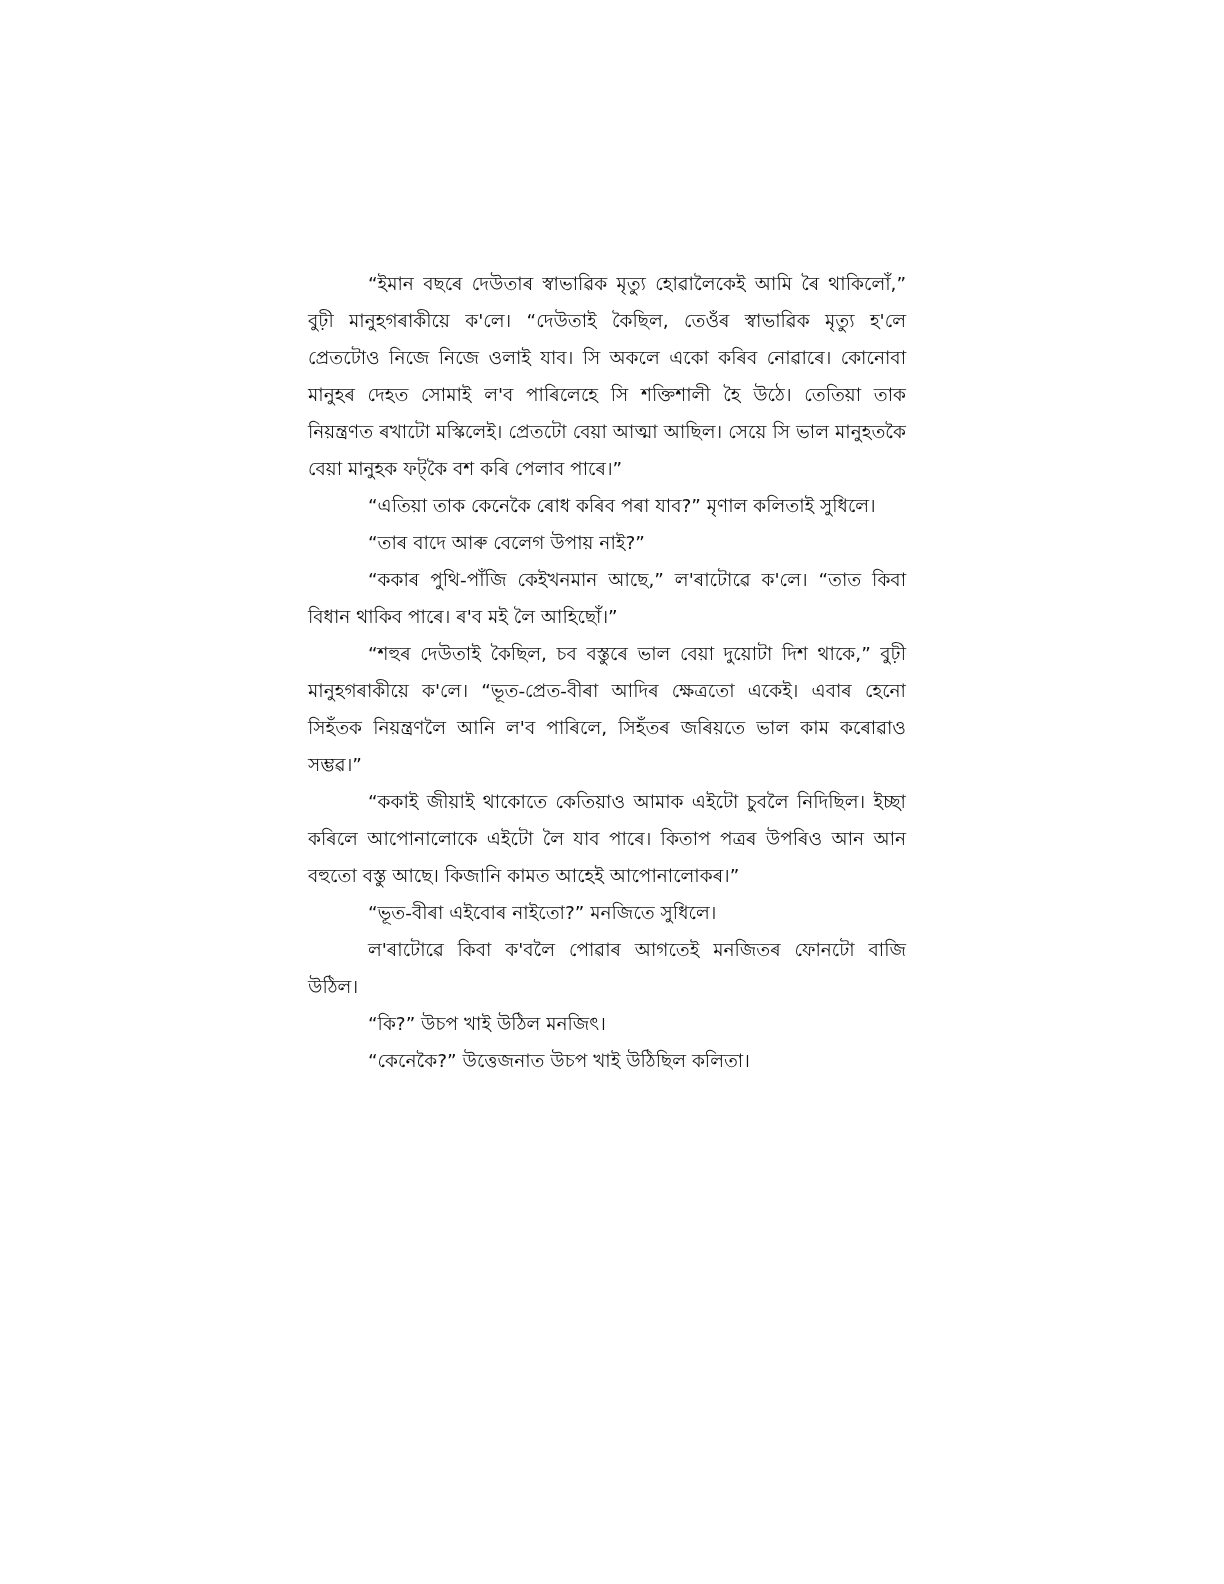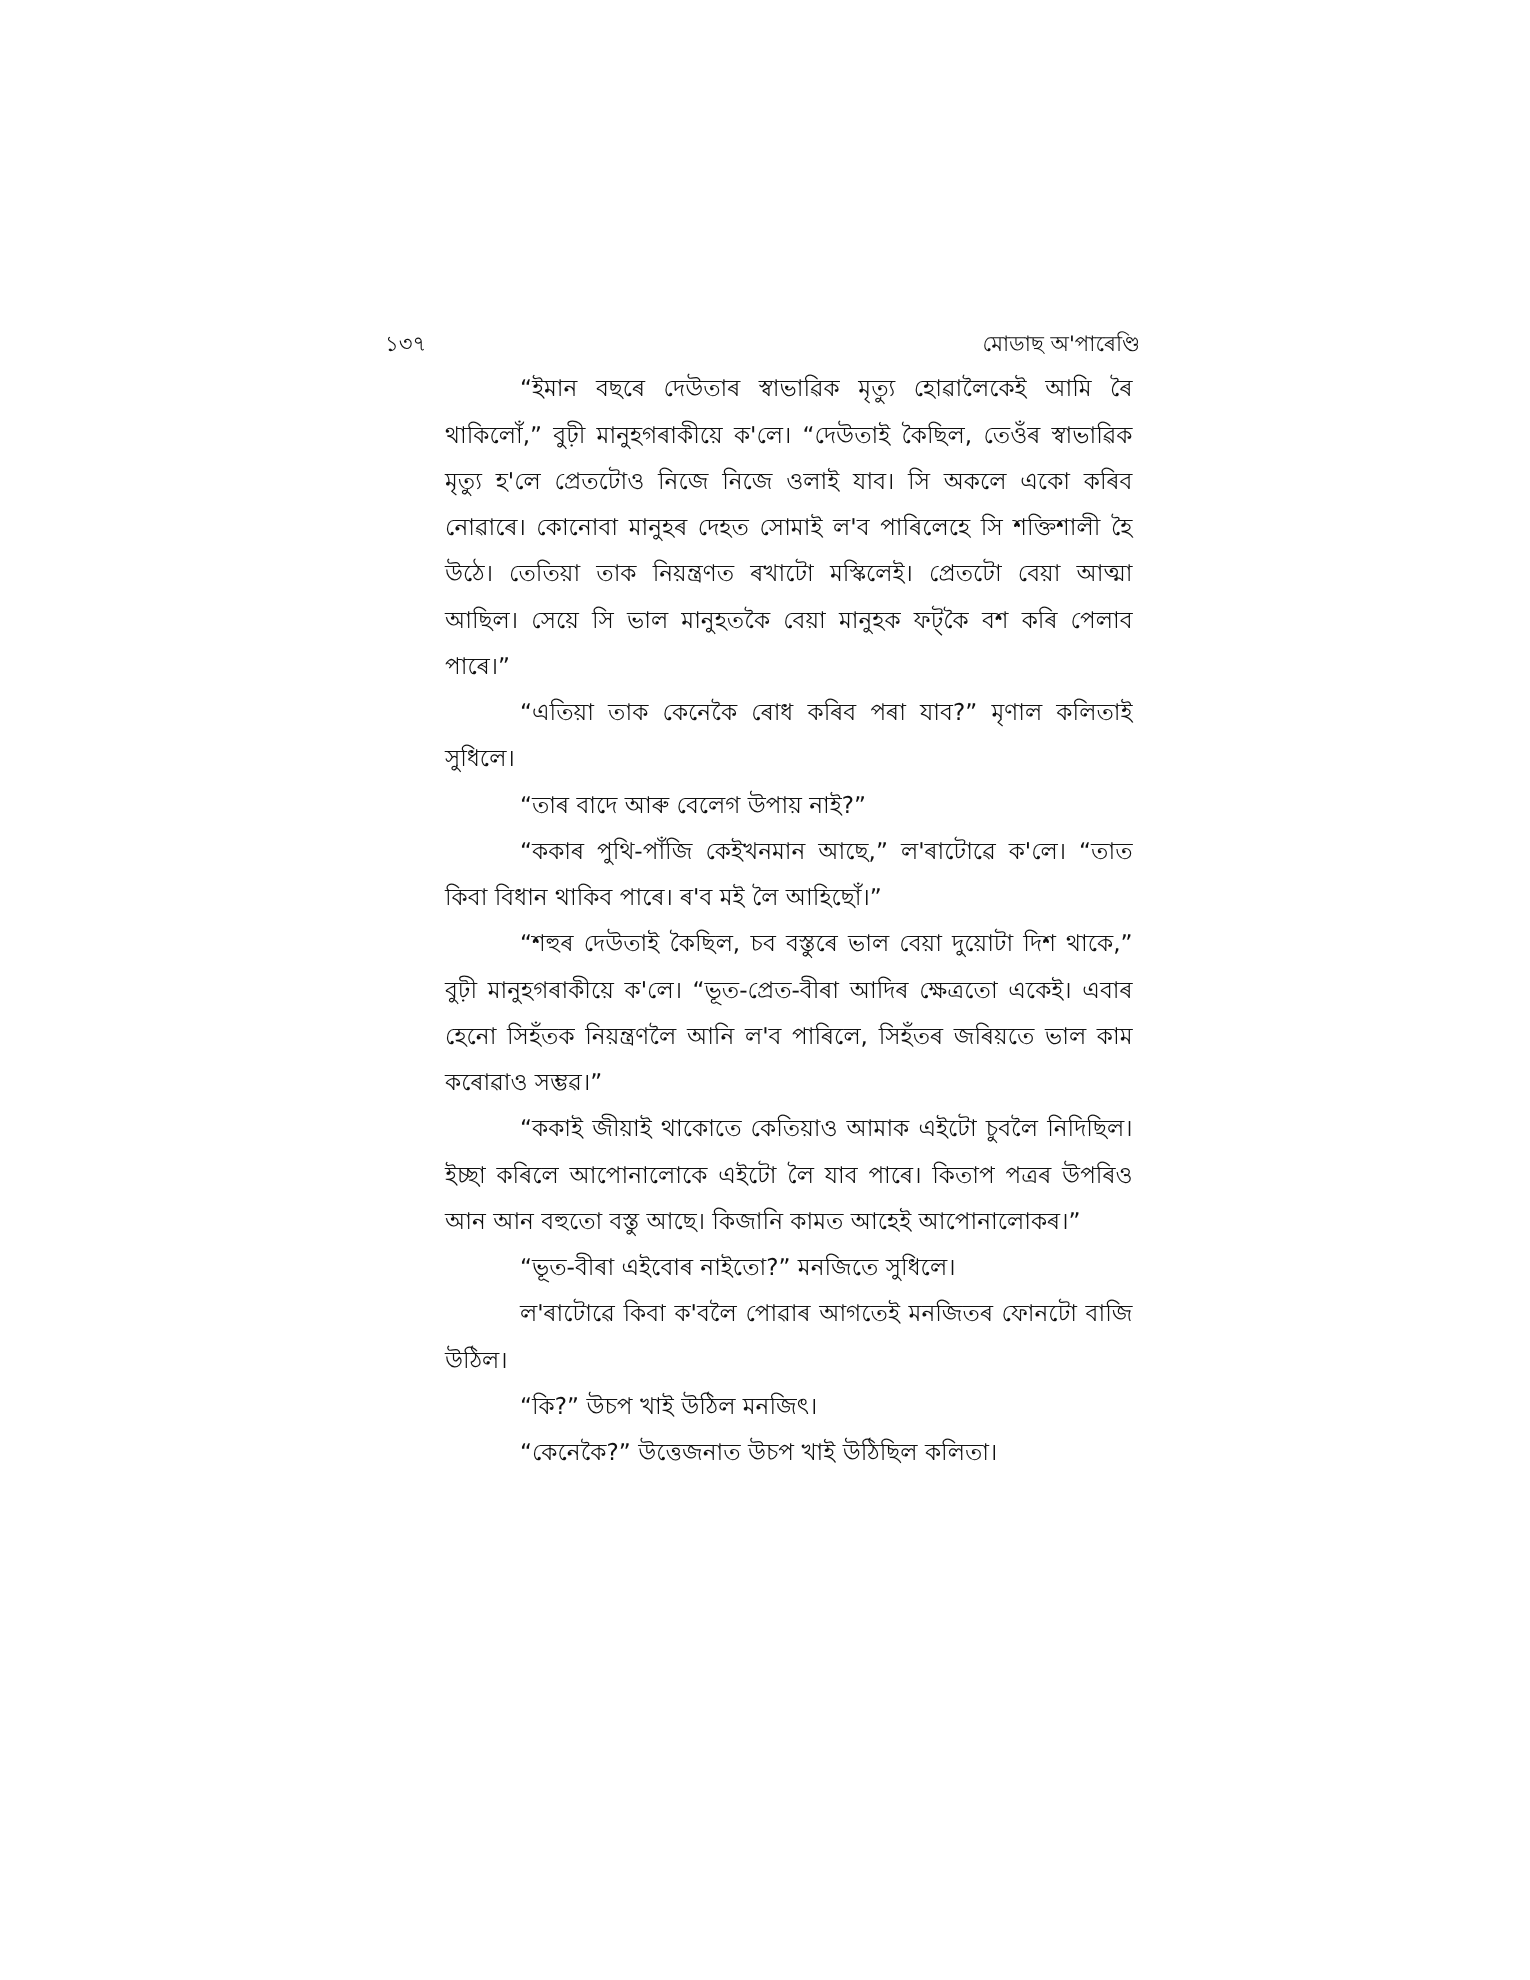--- a/index.html
+++ b/index.html
@@ -35,35 +35,30 @@
     .running-title {
       position: absolute;
       right: -6px;
       top: 0;
     }
     .body-text {
       margin-top: 3px;
       font-size: 18.5px;
       line-height: 37px;
       text-align: justify;
-      margin-left: 48px;
     }
     .para {
       margin: 0;
       text-indent: 60px;
     }
   </style>
 </head>
 <body>
 
 <div class="page">
-  <div class="running-head">
-    <span class="page-number">১৩৭</span>
-    <span class="running-title">মোডাছ অ'পাৰেণ্ডি</span>
-  </div>
 
   <div class="body-text">
     <p class="para">“ইমান বছৰে দেউতাৰ স্বাভাৱিক মৃত্যু হোৱালৈকেই আমি ৰৈ থাকিলোঁ,” বুঢ়ী মানুহগৰাকীয়ে ক'লে। “দেউতাই কৈছিল, তেওঁৰ স্বাভাৱিক মৃত্যু হ'লে প্ৰেতটোও নিজে নিজে ওলাই যাব। সি অকলে একো কৰিব নোৱাৰে। কোনোবা মানুহৰ দেহত সোমাই ল'ব পাৰিলেহে সি শক্তিশালী হৈ উঠে। তেতিয়া তাক নিয়ন্ত্ৰণত ৰখাটো মস্কিলেই। প্ৰেতটো বেয়া আত্মা আছিল। সেয়ে সি ভাল মানুহতকৈ বেয়া মানুহক ফট্‌কৈ বশ কৰি পেলাব পাৰে।”</p>
     <p class="para">“এতিয়া তাক কেনেকৈ ৰোধ কৰিব পৰা যাব?” মৃণাল কলিতাই সুধিলে।</p>
     <p class="para">“তাৰ বাদে আৰু বেলেগ উপায় নাই?”</p>
     <p class="para">“ককাৰ পুথি-পাঁজি কেইখনমান আছে,” ল'ৰাটোৱে ক'লে। “তাত কিবা বিধান থাকিব পাৰে। ৰ'ব মই লৈ আহিছোঁ।”</p>
     <p class="para">“শহুৰ দেউতাই কৈছিল, চব বস্তুৰে ভাল বেয়া দুয়োটা দিশ থাকে,” বুঢ়ী মানুহগৰাকীয়ে ক'লে। “ভূত-প্ৰেত-বীৰা আদিৰ ক্ষেত্ৰতো একেই। এবাৰ হেনো সিহঁতক নিয়ন্ত্ৰণলৈ আনি ল'ব পাৰিলে, সিহঁতৰ জৰিয়তে ভাল কাম কৰোৱাও সম্ভৱ।”</p>
     <p class="para">“ককাই জীয়াই থাকোতে কেতিয়াও আমাক এইটো চুবলৈ নিদিছিল। ইচ্ছা কৰিলে আপোনালোকে এইটো লৈ যাব পাৰে। কিতাপ পত্ৰৰ উপৰিও আন আন বহুতো বস্তু আছে। কিজানি কামত আহেই আপোনালোকৰ।”</p>
     <p class="para">“ভূত-বীৰা এইবোৰ নাইতো?” মনজিতে সুধিলে।</p>
     <p class="para">ল'ৰাটোৱে কিবা ক'বলৈ পোৱাৰ আগতেই মনজিতৰ ফোনটো বাজি উঠিল।</p>

